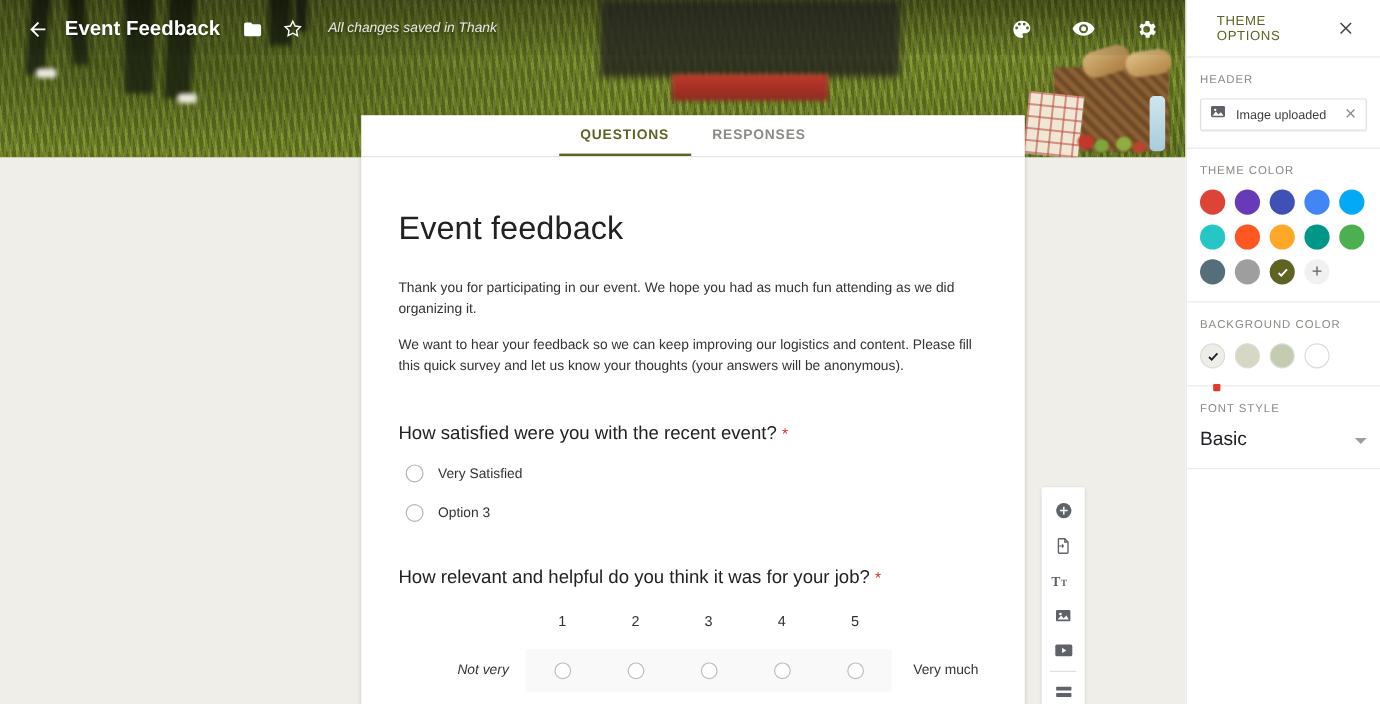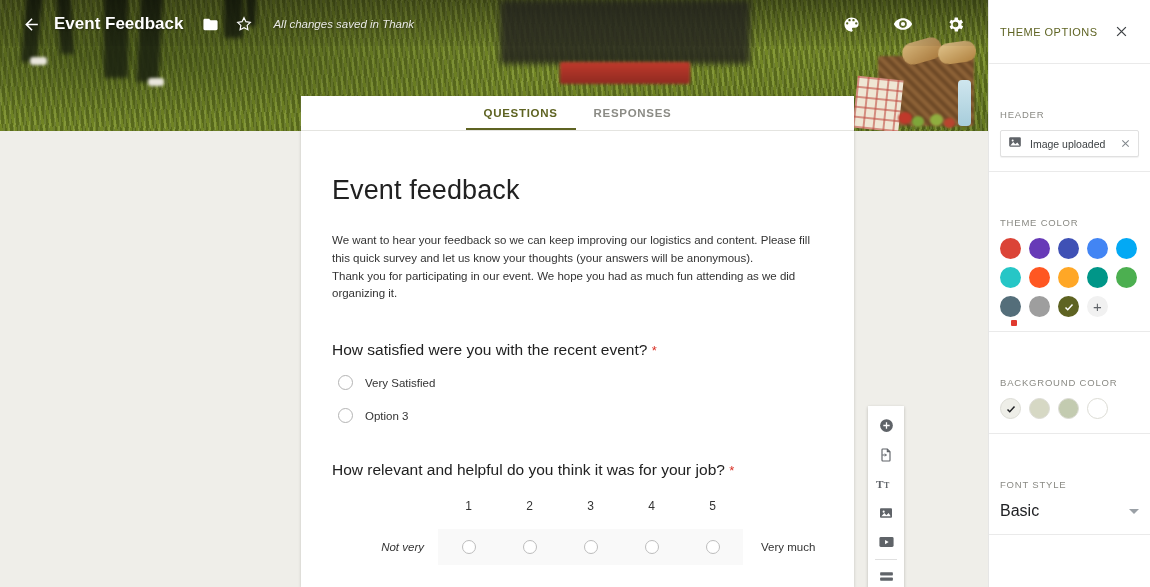--- a/index.html
+++ b/index.html
@@ -128,25 +128,25 @@
   .qtoolbar { position: absolute; left: 868px; top: 406px; width: 36px;
               background: #fff; box-shadow: 0 1px 3px rgba(0,0,0,.22); z-index: 7;
               display: flex; flex-direction: column; align-items: center; padding: 5px 0 3px; }
   .qtoolbar .tb { width: 36px; height: 29px; display: flex; align-items: center; justify-content: center;
                   cursor: pointer; color: #5f6368; }
   .qtoolbar .divider { width: 22px; height: 1px; background: #e0e0e0; margin: 3px 0 2px; }
 
   
   .panel { position: absolute; right: 0; top: 0; width: 162px; height: 587px;
            background: #fff; border-left: 1px solid #e6e6e6; }
-  .panel-head { height: 64px; display: flex; align-items: center; justify-content: space-between;
-                padding: 0 12px 0 11px; border-bottom: 1px solid #eaeaea; }
+  .panel-head { height: 48px; display: flex; align-items: center; justify-content: space-between;
+                padding: 0 12px 0 25px; border-bottom: 1px solid #eaeaea; }
   .panel-title { font-size: 11px; letter-spacing: .5px; color: #5e6322; font-weight: normal; }
   .panel-sec { padding: 13px 11px 14px; border-bottom: 1px solid #eaeaea; }
-  .sec-label { font-size: 9.5px; letter-spacing: .8px; color: #8a8a84; margin-bottom: 10px; margin-top: 32px; }
+  .sec-label { font-size: 9.5px; letter-spacing: .8px; color: #8a8a84; margin-bottom: 10px; }
   .chip { display: flex; align-items: center; gap: 8px; height: 27px; padding: 0 7px;
           border: 1px solid #e0e0e0; border-radius: 2px; box-shadow: 0 1px 1px rgba(0,0,0,.06);
           cursor: pointer; background: #fff; }
   .chip-text { font-size: 10.5px; color: #3c4043; flex: 1 1 auto; white-space: nowrap; }
 
   .swatches { display: flex; flex-wrap: wrap; gap: 8px; }
   .sw { width: 21px; height: 21px; border-radius: 50%; cursor: pointer; flex: 0 0 auto;
         display: flex; align-items: center; justify-content: center; }
   .sw.sel svg { display: block; }
   .sw.plus { background: #f1f1f1; color: #5f6368; font-size: 15px; line-height: 1; }
@@ -235,22 +235,22 @@
     </div>
 
     <div class="card">
       <div class="tabs">
         <div class="tab active">QUESTIONS</div>
         <div class="tab">RESPONSES</div>
       </div>
 
       <div class="card-body">
         <h1 class="form-heading">Event feedback</h1>
+        <p class="form-desc">Thank you for participating in our event. We hope you had as much fun attending as we did organizing it.</p>
         <p class="form-desc last">We want to hear your feedback so we can keep improving our logistics and content. Please fill this quick survey and let us know your thoughts (your answers will be anonymous).</p>
-        <p class="form-desc">Thank you for participating in our event. We hope you had as much fun attending as we did organizing it.</p>
 
         <div class="question">
           <div class="q-title">
             <span>How satisfied were you with the recent event?</span>
             <span class="req">*</span>
           </div>
           <div class="opt-row">
             <span class="radio"></span>
             <span class="opt-label">Very Satisfied</span>
           </div>

